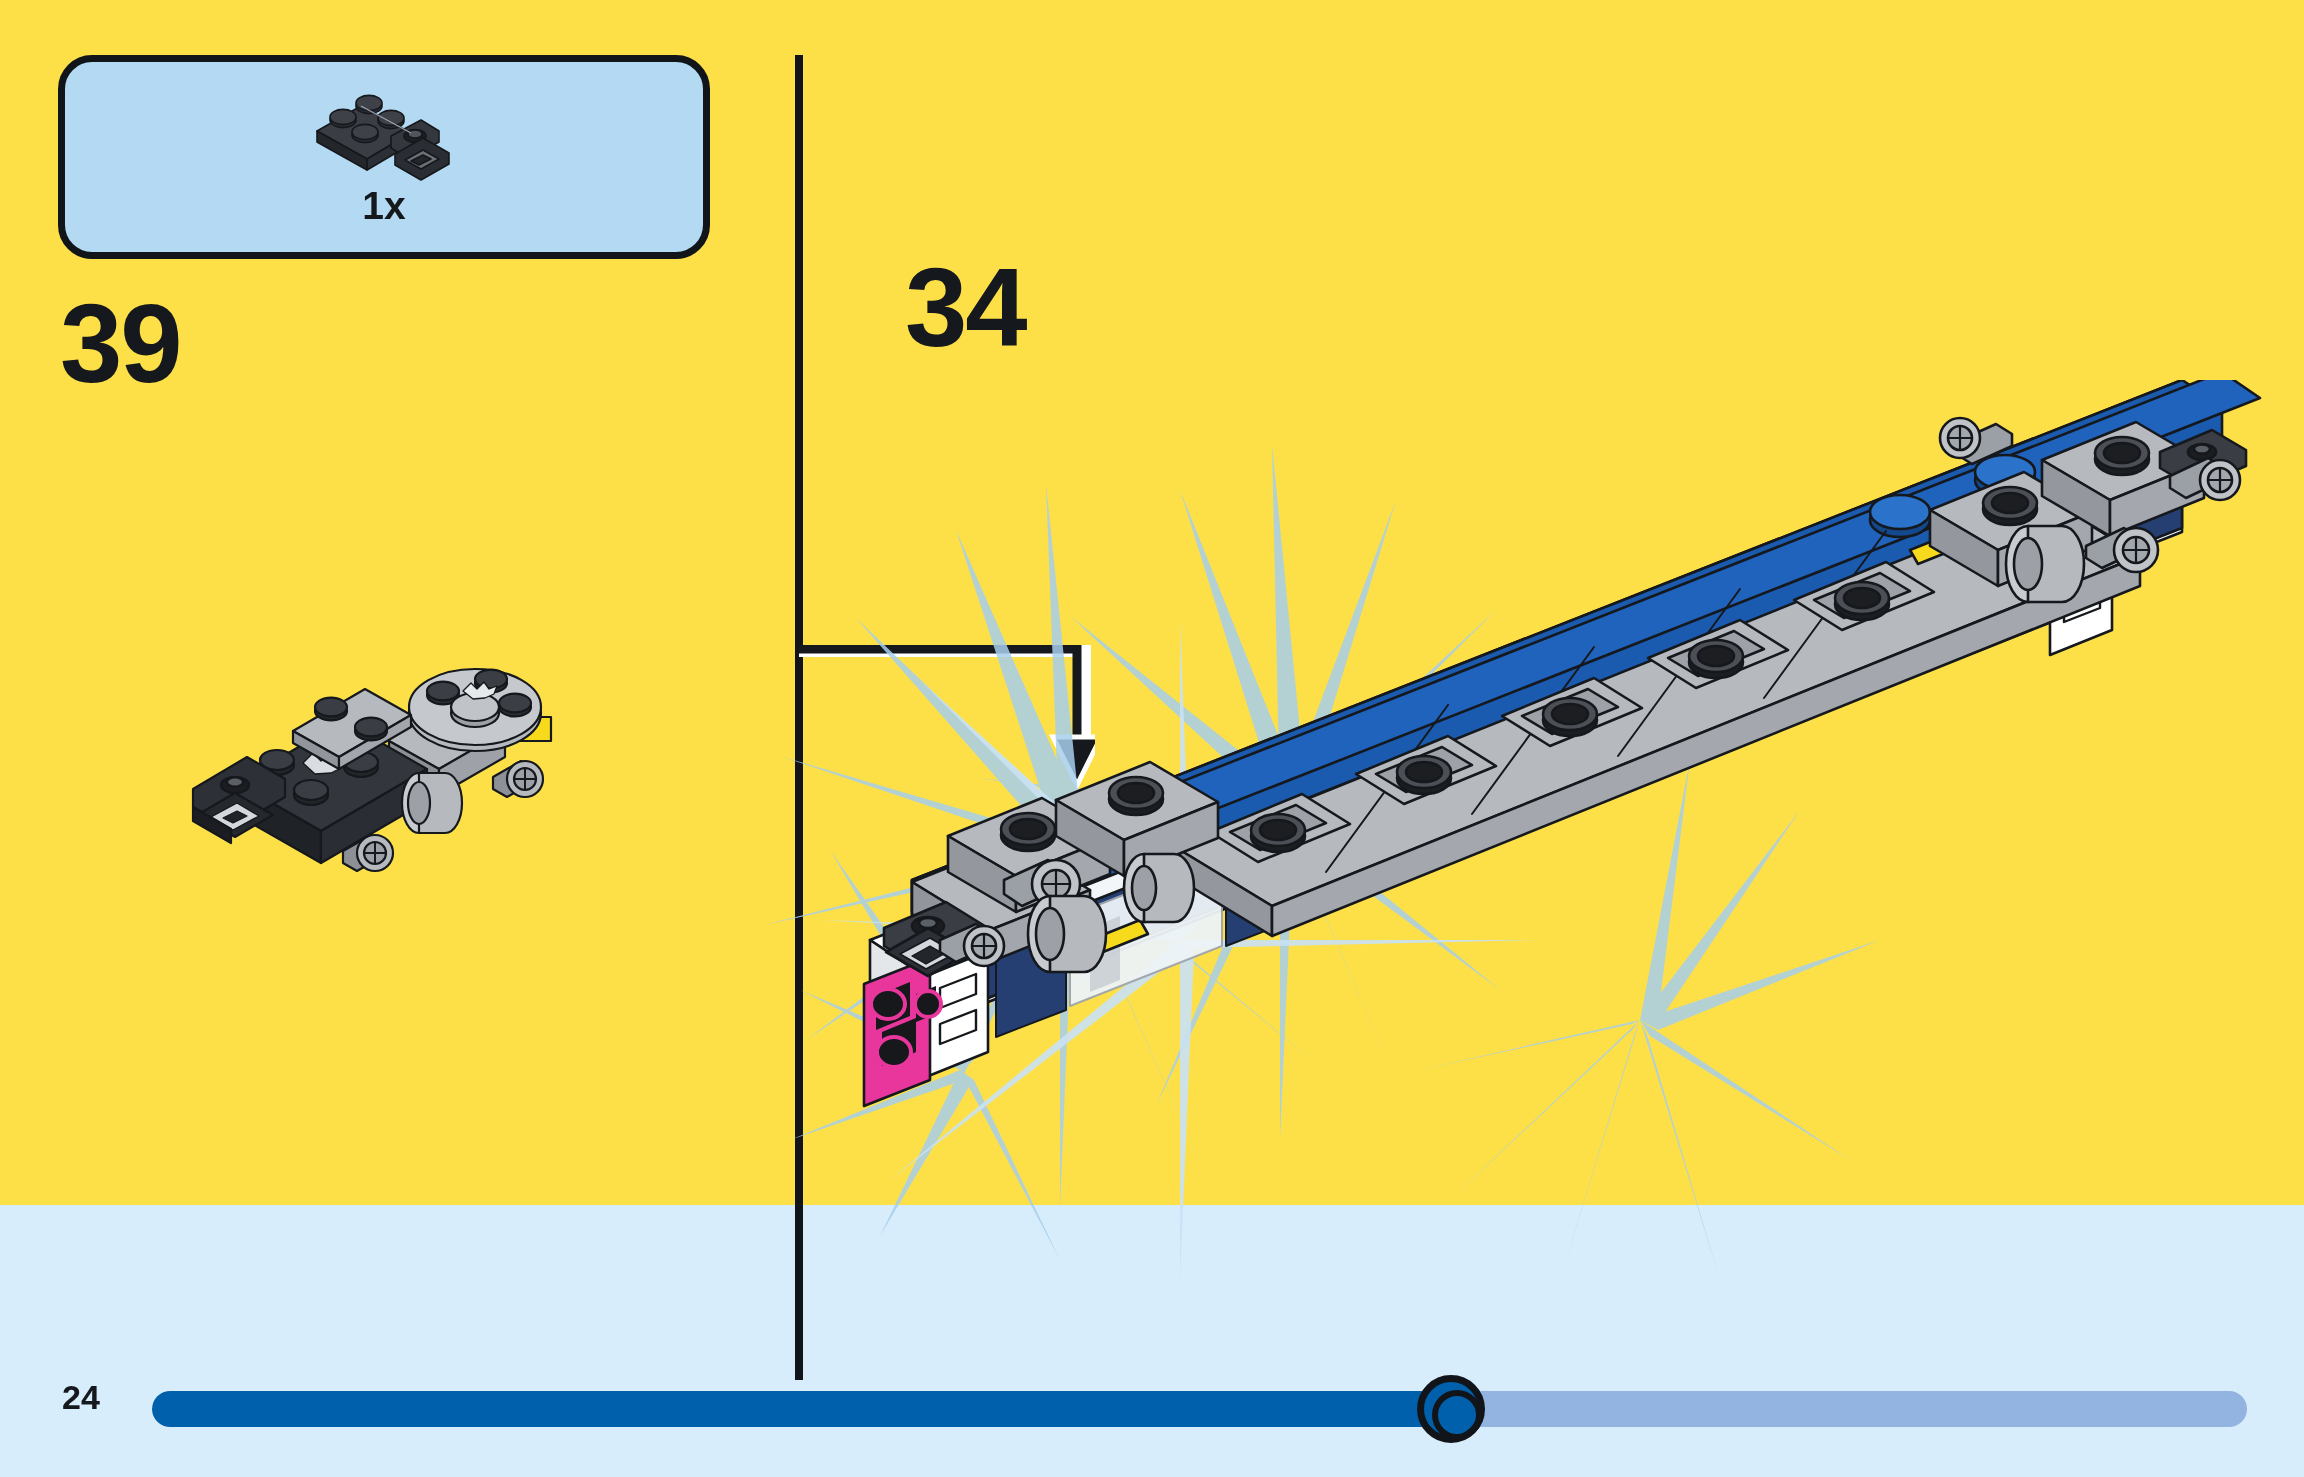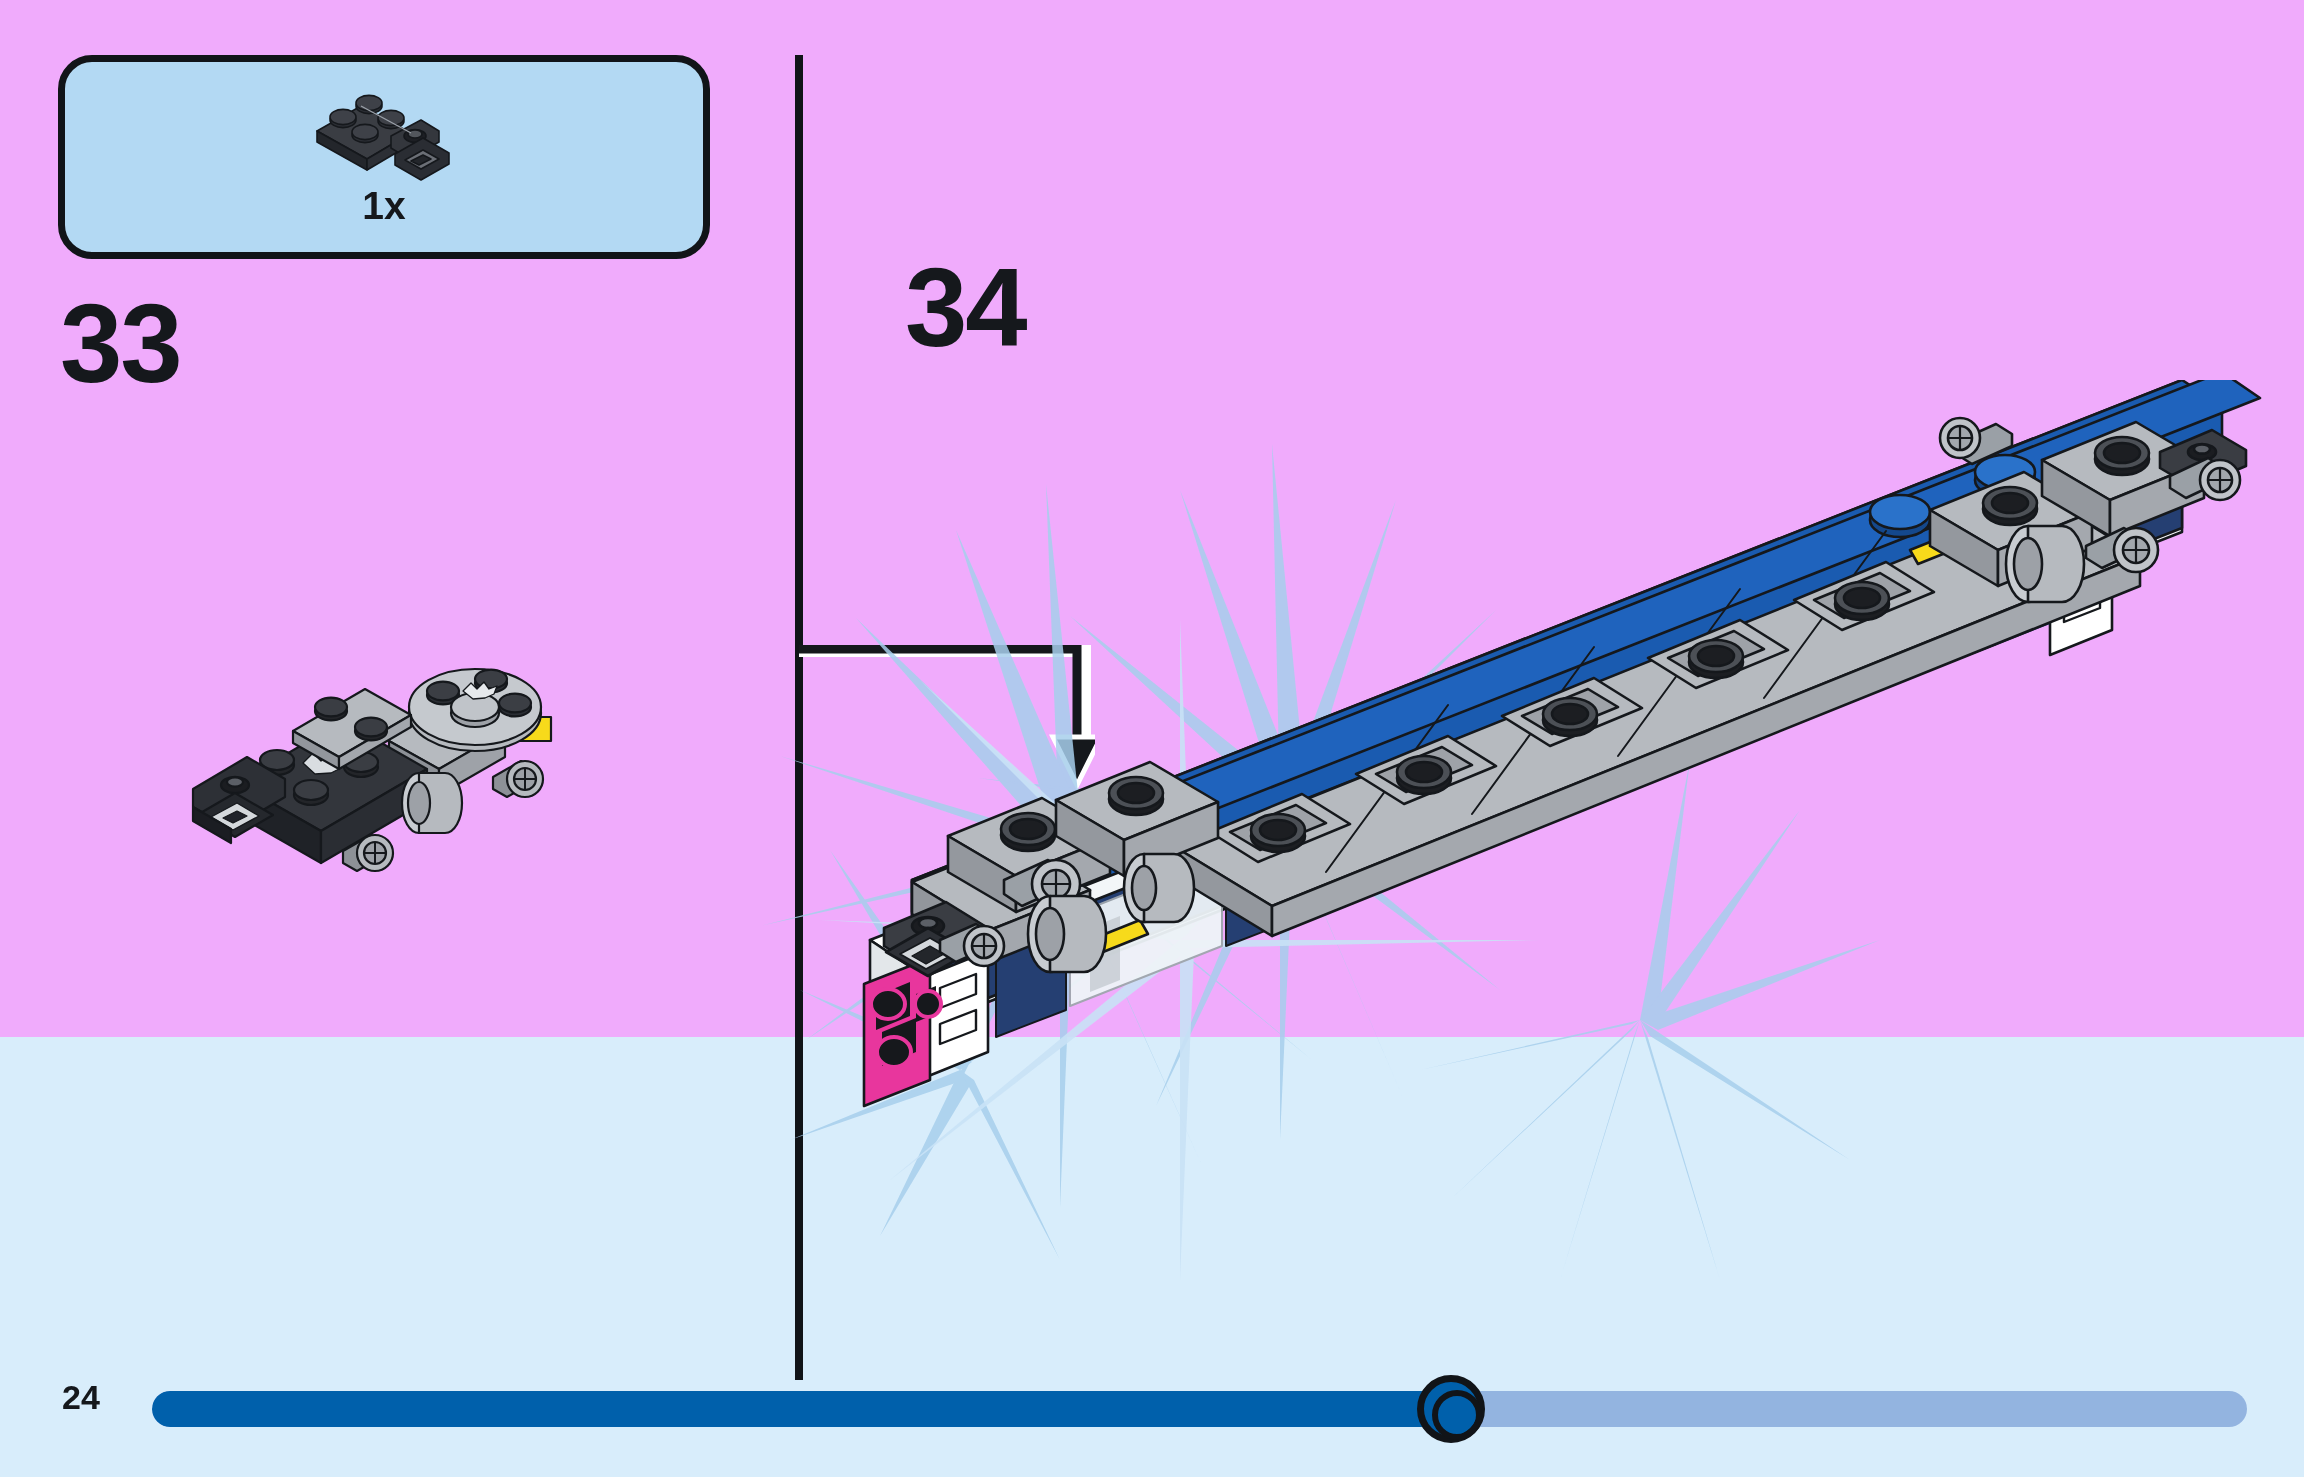--- a/index.html
+++ b/index.html
@@ -5,22 +5,22 @@
 <style>
   * { margin:0; padding:0; box-sizing:border-box; }
   html,body{
     width:2304px; height:1477px;
     overflow:hidden;
     background:#d8edfb;
     font-family:"Liberation Sans", sans-serif;
   }
   #page{
     position:relative;
-    width:2304px; height:1037px;
-    background:#f0abfc;
+    width:2304px; height:1205px;
+    background:#fde047;
   }
 
   
   .divider{
     position:absolute;
     left:795px; top:55px;
     width:8px; height:1325px;
     background:#111418;
   }
 
@@ -157,21 +157,21 @@
           <polygon points="106,84 124,74 140,83 122,93" fill="#6b6f76"></polygon>
           <polygon points="112,85 124,79 132,83 120,89" fill="#23262b"></polygon>
         </g>
 
         <polyline points="62,30 112,57" fill="none" stroke="#9aa0a8" stroke-width="1.4"></polyline>
       </svg>
     </div>
     <div class="callout-qty">1x</div>
   </div>
 
-  <div id="step33-num" class="step-num">33</div>
+  <div id="step33-num" class="step-num">39</div>
 
   <div class="subassembly">
     <svg viewBox="0 0 430 260" width="430" height="260">
       <g stroke="#15181c" stroke-width="2.2" stroke-linejoin="round">
 
         <polygon points="214,72 280,34 330,62 330,76 264,114 214,86" fill="#b6babf"></polygon>
         <polygon points="330,62 376,62 376,86 330,86" fill="#f7da1b"></polygon>
         <polygon points="330,62 352,62 340,76 330,76" fill="#fdf08a"></polygon>
         <polygon points="214,86 214,112 264,140 264,114" fill="#8d9197"></polygon>
         <polygon points="264,114 264,140 330,102 330,76" fill="#9ea2a8"></polygon>

